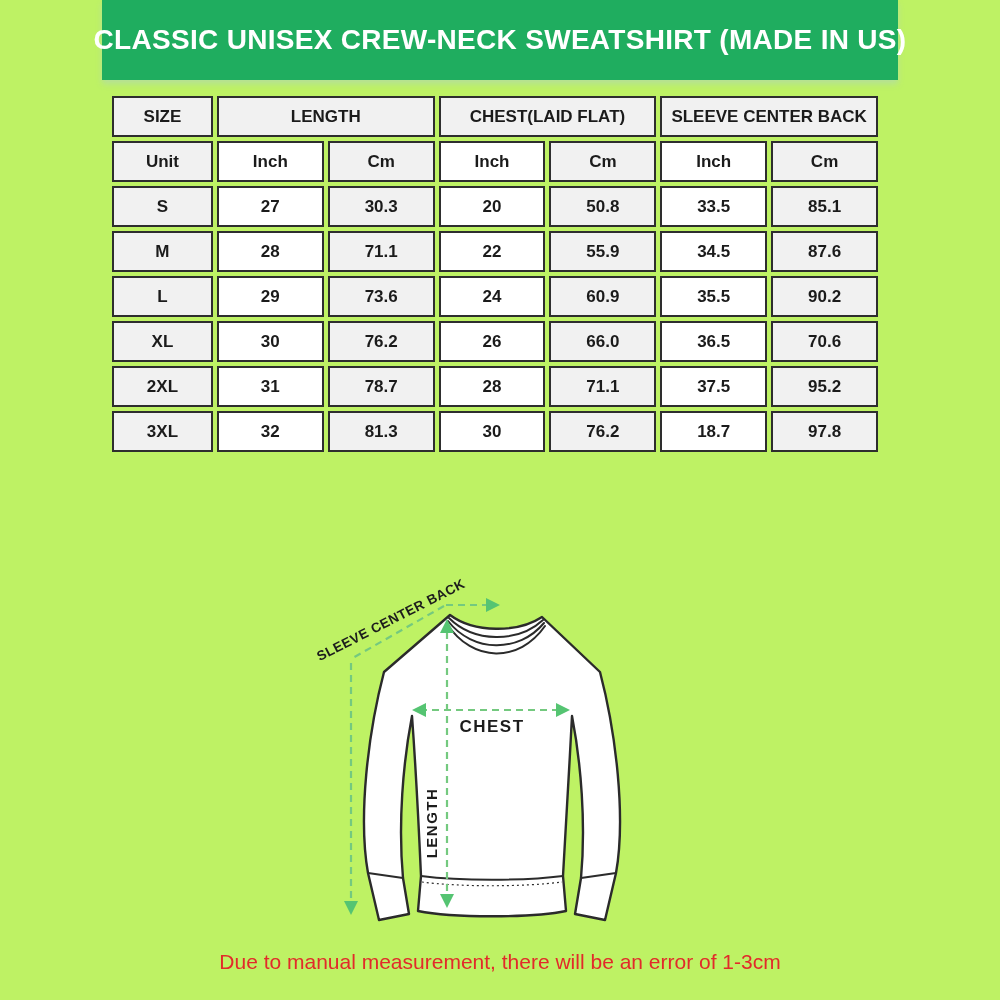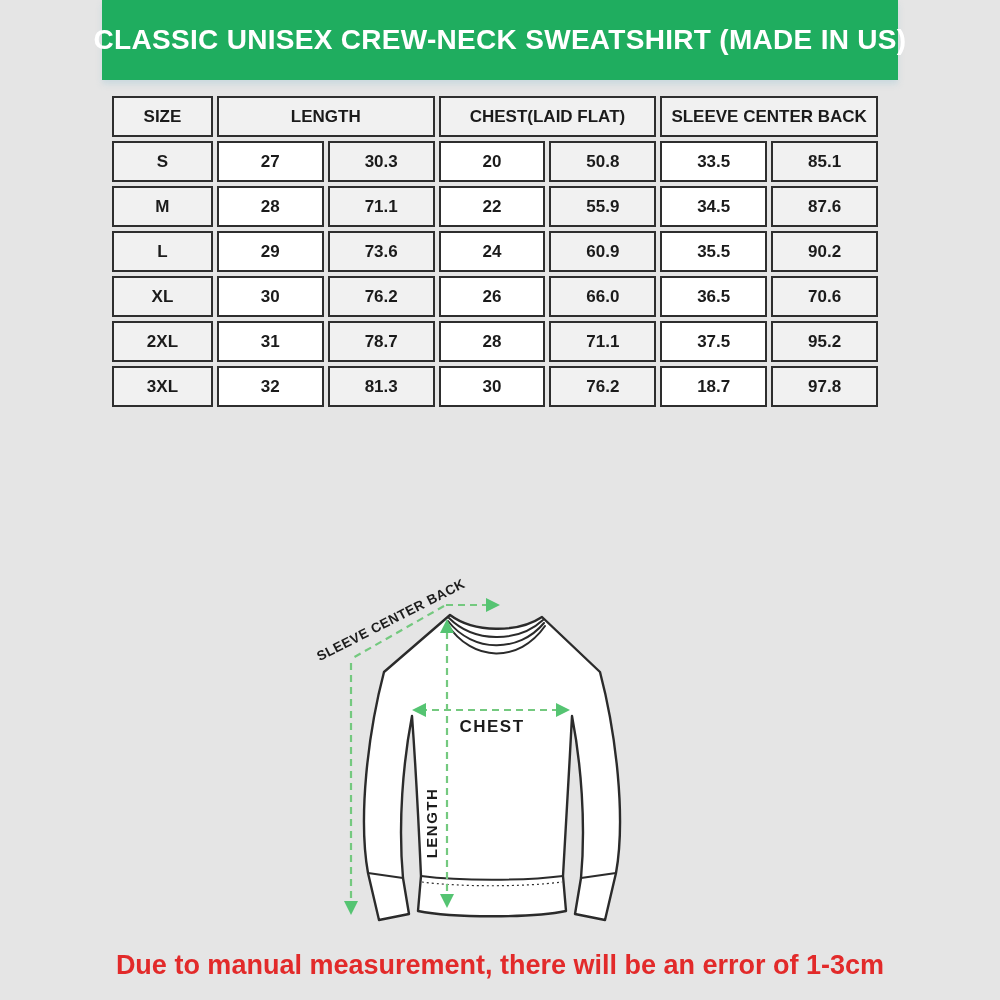--- a/index.html
+++ b/index.html
@@ -1,17 +1,17 @@
 <!DOCTYPE html>
 <html><head>
 <meta charset="utf-8">
 <style>
   html,body { margin:0; padding:0; background:#ffffff; }
   .page {
-    position:relative; width:1000px; height:1000px; background:#e5e5e5;
+    position:relative; width:1000px; height:1000px; background:#bef264;
     font-family:"Liberation Sans", sans-serif; overflow:hidden;
   }
   
   .banner {
     position:absolute; left:102px; top:0; width:796px; height:80px;
     background:#1FAD5F; display:flex; align-items:center; justify-content:center;
     box-shadow:0 4px 6px rgba(170,205,215,0.45);
   }
   .banner .title {
     color:#ffffff; font-size:28px; font-weight:bold; letter-spacing:0.3px; white-space:nowrap;
@@ -34,21 +34,21 @@
   .diagram svg { display:block; width:100%; height:100%; }
   .outline { fill:#ffffff; stroke:#2b2b2b; stroke-width:2.4; stroke-linejoin:round; stroke-linecap:round; }
   .thin    { fill:none; stroke:#2b2b2b; stroke-width:2; stroke-linecap:round; }
   .seam    { fill:none; stroke:#2b2b2b; stroke-width:1.2; stroke-dasharray:2 3; }
   .measure { fill:none; stroke:#74C97F; stroke-width:2.2; stroke-dasharray:7 5; }
   .arrow   { fill:#55C472; stroke:none; }
   .dlabel  { fill:#1c1c1c; font-family:"Liberation Sans",sans-serif; font-weight:bold; }
   
   .note {
     position:absolute; left:0; top:950px; width:100%; text-align:center;
-    color:#E22A2A; font-size:27px; font-weight:bold;
+    color:#E22A2A; font-size:21px; font-weight:normal;
   }
 </style>
 </head>
 <body>
 
 <div class="page">
 
   <header class="banner">
     <span class="title">CLASSIC UNISEX CREW-NECK SWEATSHIRT (MADE IN US)</span>
   </header>
@@ -62,20 +62,29 @@
         <col style="width:14.4%">
         <col style="width:14.4%">
         <col style="width:14.4%">
     </colgroup>
     <thead>
       <tr class="head">
         <th>SIZE</th>
         <th colspan="2">LENGTH</th>
         <th colspan="2">CHEST(LAID FLAT)</th>
         <th colspan="2">SLEEVE CENTER BACK</th>
+      </tr>
+      <tr class="unit">
+        <td>Unit</td>
+        <td>Inch</td>
+        <td>Cm</td>
+        <td>Inch</td>
+        <td>Cm</td>
+        <td>Inch</td>
+        <td>Cm</td>
       </tr>
     </thead>
     <tbody>
       <tr>
         <td>S</td>
         <td>27</td>
         <td>30.3</td>
         <td>20</td>
         <td>50.8</td>
         <td>33.5</td>

